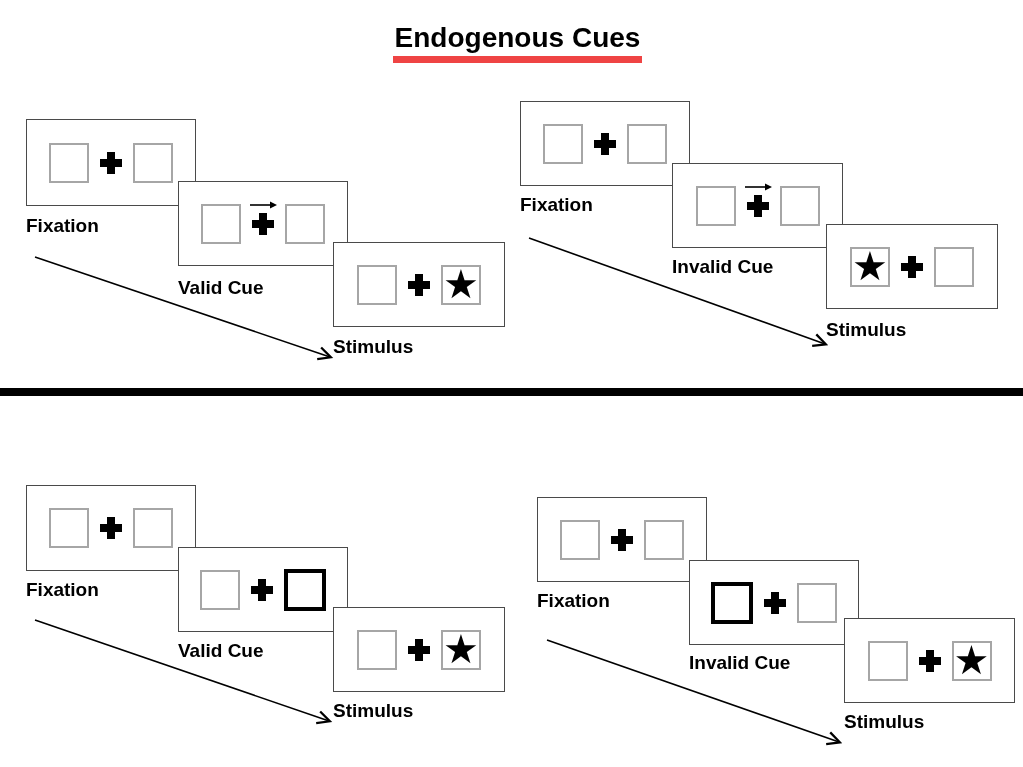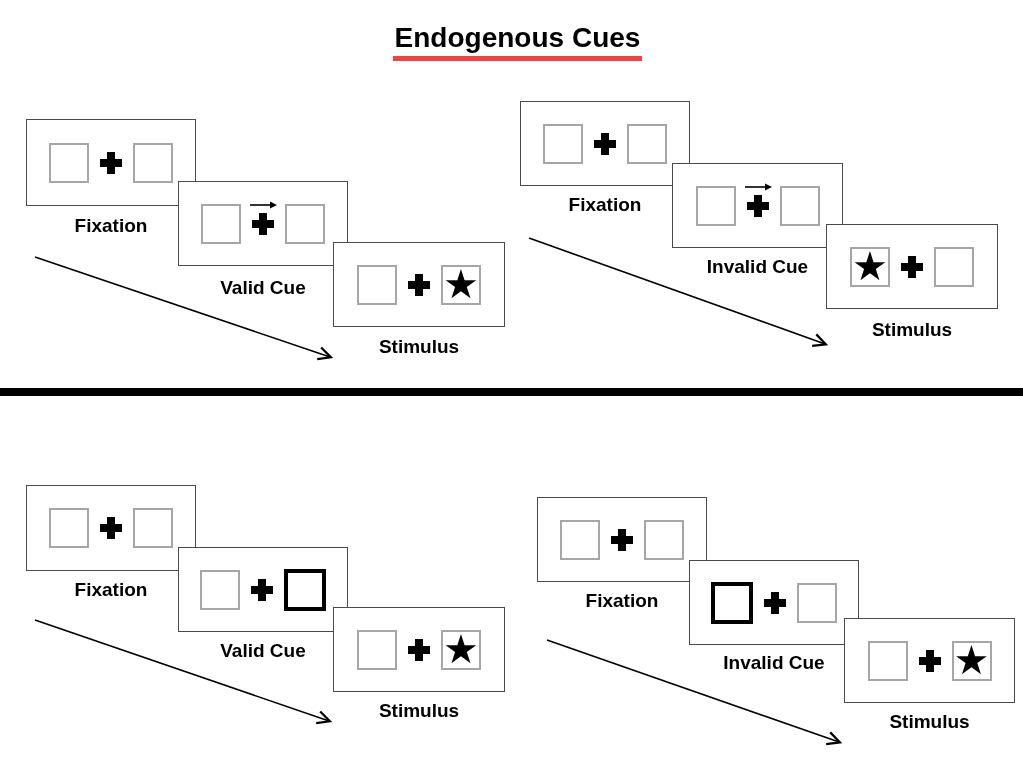--- a/index.html
+++ b/index.html
@@ -4,42 +4,42 @@
 <style>
   html,body{margin:0;padding:0;background:#ffffff;}
   .canvas{
     position:relative;width:1023px;height:767px;background:#ffffff;
     font-family:"Liberation Sans",sans-serif;overflow:hidden;color:#000;
   }
   .title{
     position:absolute;left:0;width:100%;text-align:center;
     font-weight:bold;font-size:28px;line-height:34px;color:#000;
   }
-  .title .underline{display:inline-block;border-bottom:5px solid #ef4444;padding:0 2px 1px 2px;margin-left:12px;}
+  .title .underline{display:inline-block;border-bottom:7px solid #ef4444;padding:0 2px 1px 2px;margin-left:12px;}
   .divider{position:absolute;left:0;top:388px;width:1023px;height:8px;background:#000;}
   .panel{
     position:absolute;background:#fff;border:1.5px solid #4a4a4a;box-sizing:border-box;
     display:flex;align-items:center;justify-content:center;gap:11px;
   }
   .box{
     width:36px;height:36px;border:2px solid #a6a6a6;background:#fff;box-sizing:content-box;
     display:flex;align-items:center;justify-content:center;flex:0 0 auto;
   }
   .box.thick{width:34px;height:34px;border:4px solid #000;}
   .star{
     font-family:"DejaVu Sans",sans-serif;font-size:40px;line-height:36px;color:#000;
     display:block;transform:translateY(-1px);
   }
   .cue-wrap{position:relative;width:22px;height:22px;flex:0 0 auto;}
   .plus{position:absolute;left:0;top:0;width:22px;height:22px;}
   .plus::before{content:"";position:absolute;left:0;top:7px;width:22px;height:8px;background:#000;}
   .plus::after{content:"";position:absolute;left:7px;top:0;width:8px;height:22px;background:#000;}
   .cue-arrow{position:absolute;left:-2px;top:-14px;width:27px;height:10px;}
   .plabel{
-    position:absolute;text-align:center;font-weight:bold;font-size:19px;line-height:21px;color:#000;
+    position:absolute;font-weight:bold;font-size:19px;line-height:21px;color:#000;
   }
   .arrows{position:absolute;left:0;top:0;pointer-events:none;}
 </style>
 </head>
 <body>
 
 <div class="canvas">
 
   <div class="title" style="top:21px">
     <span class="underline">Endogenous Cues</span>

